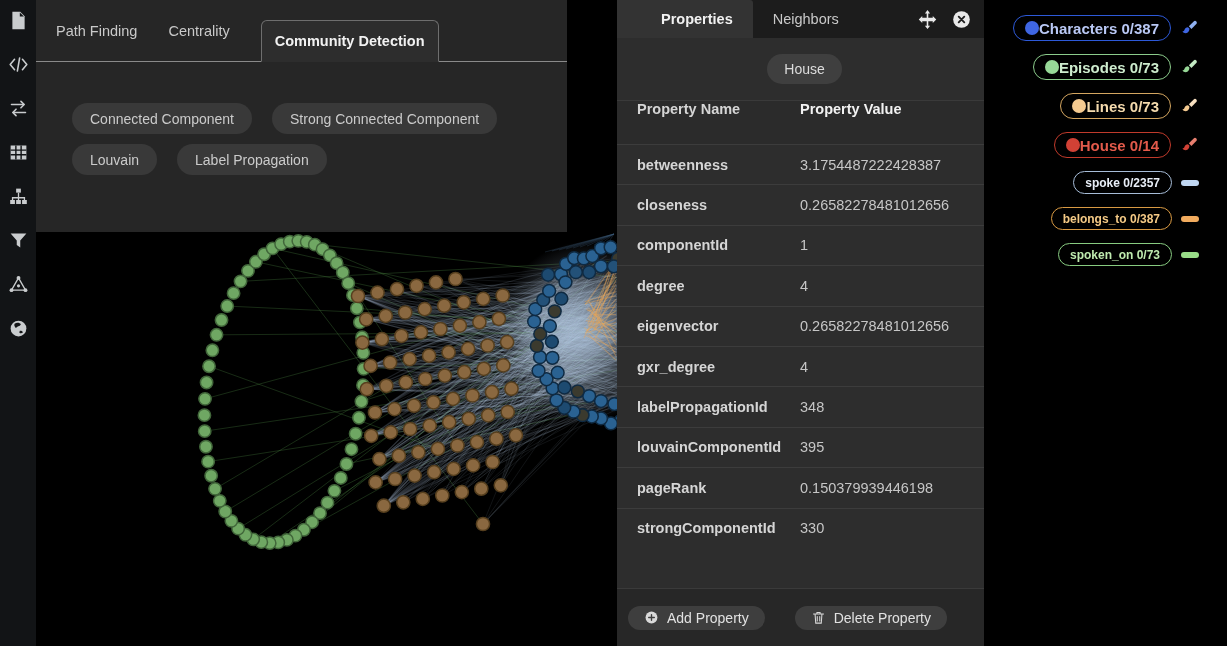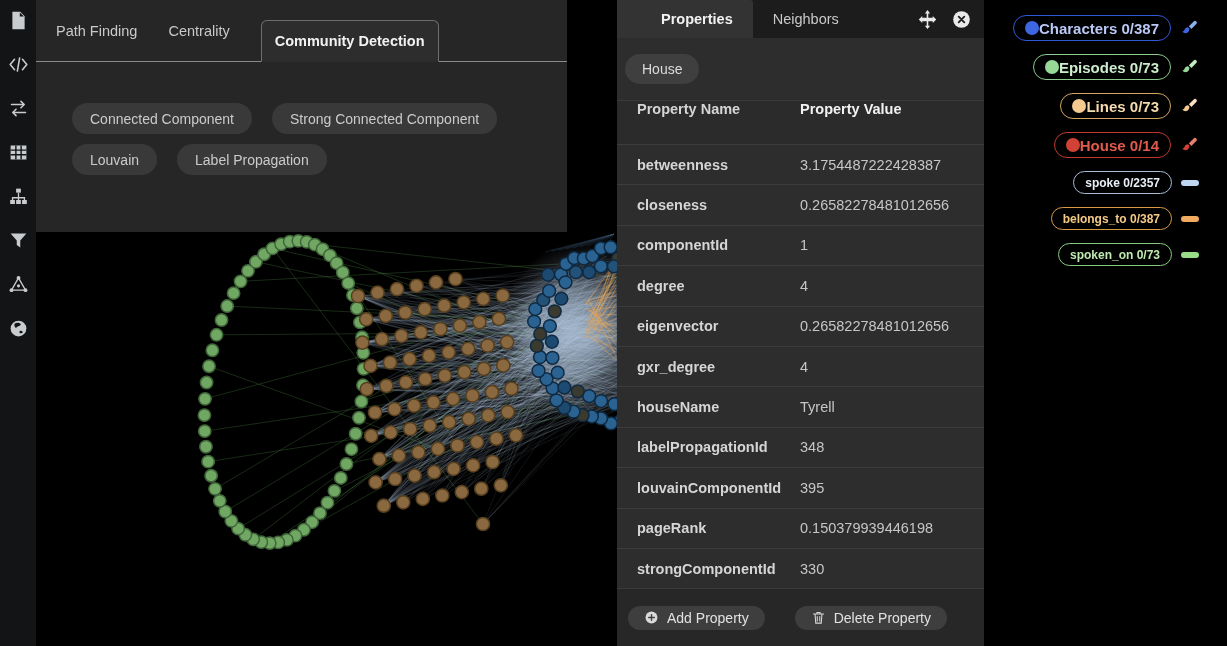--- a/index.html
+++ b/index.html
@@ -39,21 +39,21 @@
   .ptabs { height:38px; background:#1c1c1c; display:flex; align-items:stretch; }
   .ptab { padding:0 20px; display:flex; align-items:center; color:#c9c9c9;
     font-size:14.5px; }
   .ptab.active { background:#333; color:#f1f1f1; font-weight:600;
     border-radius:0 3px 0 0;padding-left:44px; }
   .ptab-icons { margin-left:auto; display:flex; align-items:center; gap:12px;
     padding-right:12px; }
   .picon { width:22px; height:22px; display:flex; align-items:center;
     justify-content:center; }
   .chip-section { height:62px; display:flex; align-items:center;
-    padding-left:8px; }
+    padding-left:8px;justify-content:center; }
   .chip { height:30px; padding:0 17px; background:#3f3f3f; border-radius:15px;
     color:#dcdcdc; font-size:14px; display:flex; align-items:center; }
   .thead { height:44px; display:flex; padding-left:20px;
     color:#f2f2f2; font-weight:700; font-size:14.5px; border-top:1px solid #3a3a3a;
     background:#2b2b2b; }
   .trow { height:40.4px; display:flex; align-items:center; padding-left:20px;
     border-top:1px solid #3c3c3c; font-size:14.5px; }
   .c1 { width:163px; flex:none; color:#d5d5d5; font-weight:600; }
   .c2 { color:#c6c6c6; }
   .pfooter { position:absolute; left:0; bottom:0; width:100%; height:58px;
@@ -1118,24 +1118,20 @@
   </div>
   <div class="trow">
     <span class="c1">eigenvector</span>
     <span class="c2">0.26582278481012656</span>
   </div>
   <div class="trow">
     <span class="c1">gxr_degree</span>
     <span class="c2">4</span>
   </div>
   <div class="trow">
-    <span class="c1">houseName</span>
-    <span class="c2">Tyrell</span>
-  </div>
-  <div class="trow">
     <span class="c1">labelPropagationId</span>
     <span class="c2">348</span>
   </div>
   <div class="trow">
     <span class="c1">louvainComponentId</span>
     <span class="c2">395</span>
   </div>
   <div class="trow">
     <span class="c1">pageRank</span>
     <span class="c2">0.150379939446198</span>

